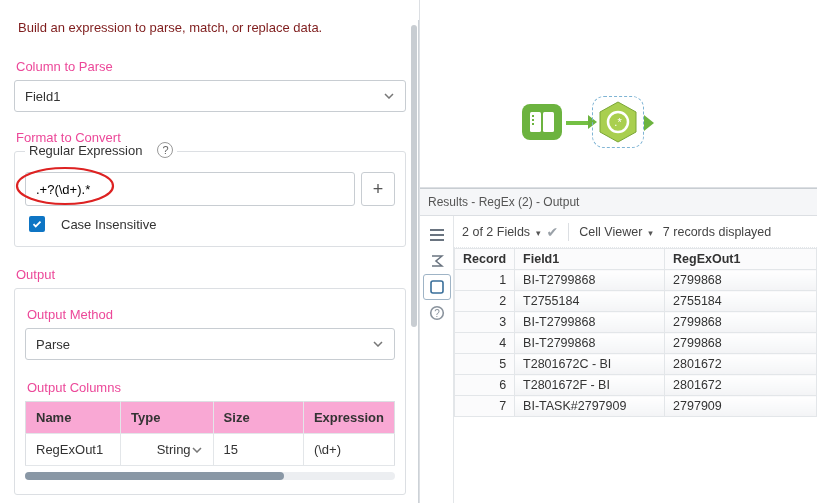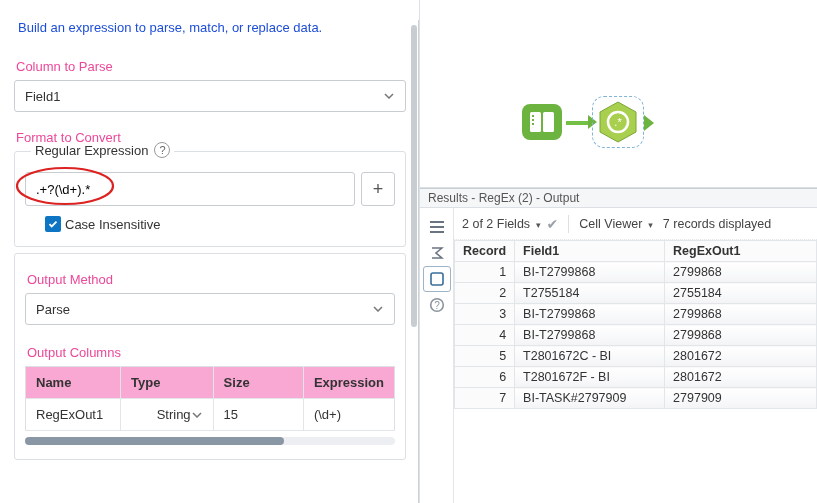--- a/index.html
+++ b/index.html
@@ -32,21 +32,21 @@
     height: 60%;
     top: 5%;
   }
   .left-panel .left-inner {
     border-right: 1px solid #cdd2d7;
     padding-right: 12px;
     padding-left: 4px;
     height: 100%;
   }
   .intro {
-    color: #1d4ed8;
+    color: #7f1d1d;
     margin: 10px 0 24px 4px;
   }
   .section-label {
     color: #ec4899;
     margin: 6px 0 6px 2px;
     font-size: 13px;
   }
   .select-box, .text-input {
     width: 100%;
     height: 32px;
@@ -71,28 +71,28 @@
   .fieldset {
     border: 1px solid #dcdfe3;
     border-radius: 3px;
     padding: 20px 10px 14px 10px;
     margin-top: 6px;
     position: relative;
   }
   .fieldset-legend {
     position: absolute;
     top: -10px;
-    left: 16px;
+    left: 10px;
     background: #fff;
     padding: 0 4px;
     color: #333;
     font-size: 13px;
     display: flex;
     align-items: center;
-    gap: 6px;
+    gap: 15px;
   }
   .help-icon {
     width: 16px;
     height: 16px;
     border: 1px solid #999;
     border-radius: 50%;
     display: inline-flex;
     align-items: center;
     justify-content: center;
     font-size: 11px;
@@ -128,23 +128,23 @@
     position: absolute;
     left: -10px;
     top: -10px;
     width: 110px;
     height: 44px;
     pointer-events: none;
   }
   .cb-row {
     display: flex;
     align-items: center;
-    gap: 4px;
+    gap: 16px;
     margin-top: 10px;
-    margin-left: 20px;
+    margin-left: 4px;
   }
   .checkbox {
     width: 16px;
     height: 16px;
     border-radius: 2px;
     background: #0e75c4;
     display: inline-flex;
     align-items: center;
     justify-content: center;
     color: #fff;
@@ -255,21 +255,21 @@
     width: 0; height: 0;
     border-top: 7px solid transparent;
     border-bottom: 7px solid transparent;
     border-left: 9px solid #6cb33f;
   }
 
   .results-header {
     background: #f5f6f8;
     border-top: 1px solid #c8cdd2;
     border-bottom: 1px solid #dcdfe3;
-    height: 20px;
+    height: 28px;
     display: flex;
     align-items: center;
     padding: 0 8px;
     font-size: 12px;
     color: #555;
   }
   .results-body {
     flex: 1;
     display: flex;
   }
@@ -380,20 +380,21 @@
       <div class="cb-row">
         <span class="checkbox">
           <svg width="10" height="10" viewBox="0 0 10 10">
               <path d="M1.5 5.2l2.2 2.2L8.5 2.6" fill="none" stroke="#fff" stroke-width="1.8"></path>
             </svg>
         </span>
         <span>Case Insensitive</span>
       </div>
     </div>
 
+    <div class="section-label" style="margin-top:20px">Output</div>
     <div class="fieldset" style="padding-top:12px">
       <div class="section-label">Output Method</div>
       <div class="select-box">
         <span>Parse</span>
         <span class="chev">
           <svg width="10" height="6" viewBox="0 0 10 6">
               <path d="M1 1l4 4 4-4" fill="none" stroke="#777" stroke-width="1.5"></path>
             </svg>
         </span>
       </div>

